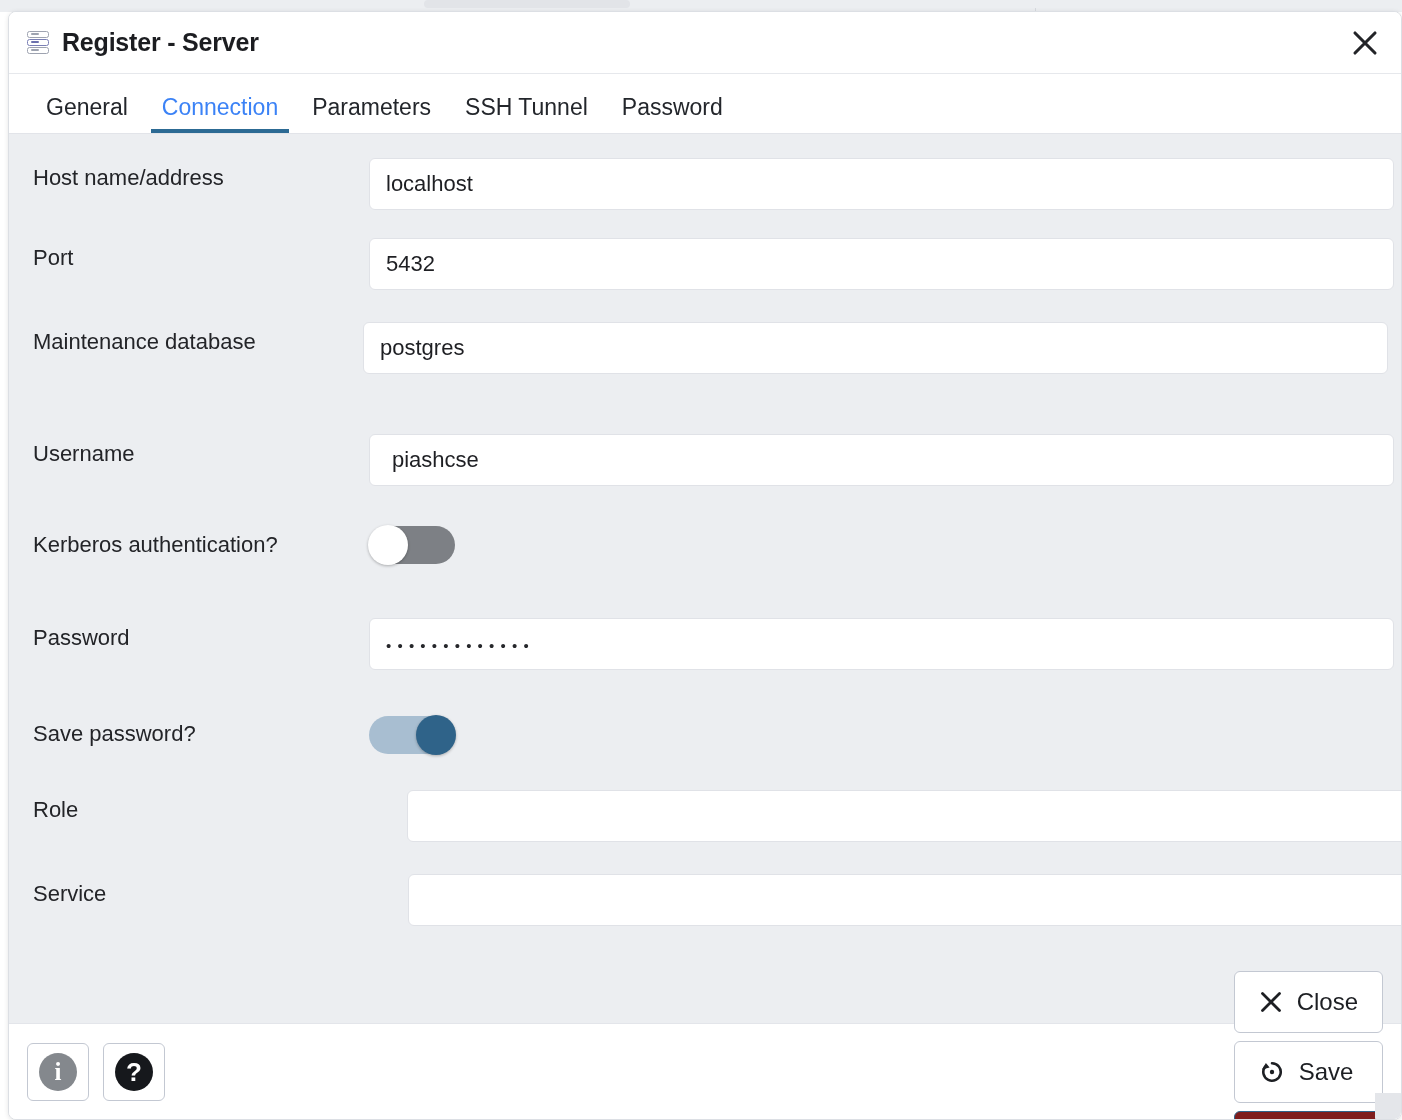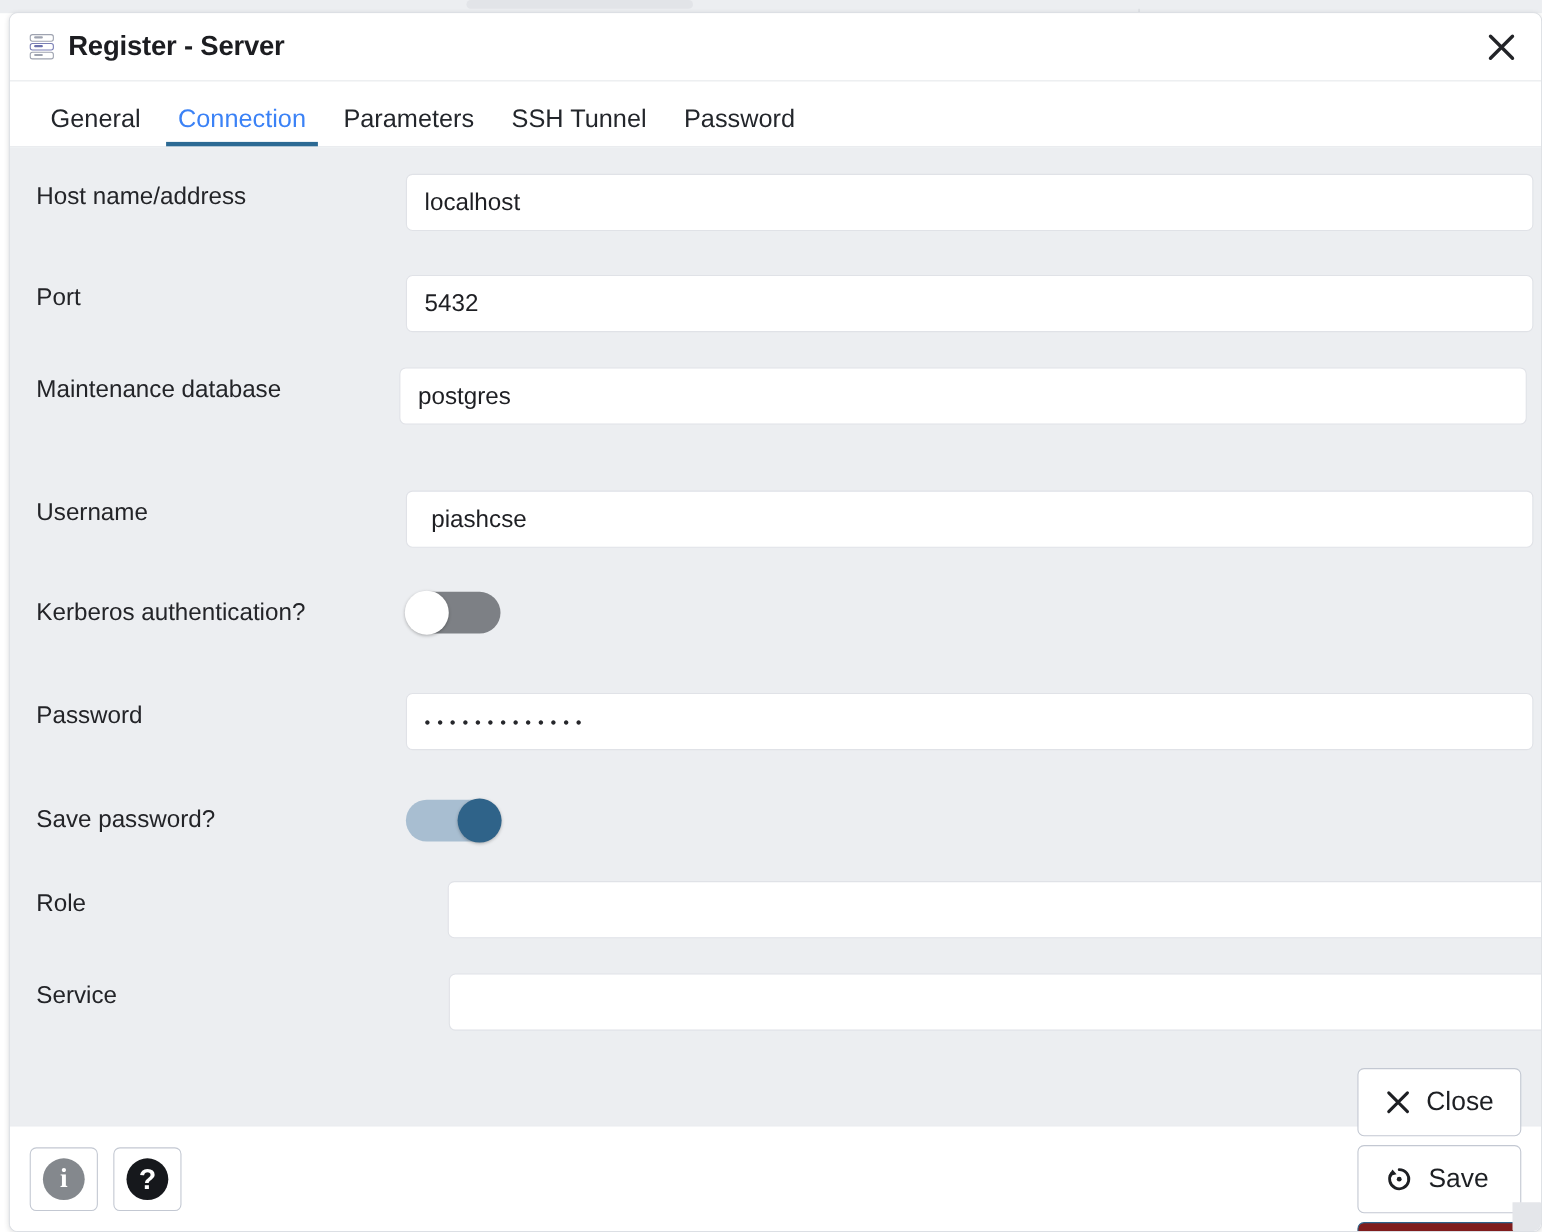--- a/index.html
+++ b/index.html
@@ -310,21 +310,21 @@
 
   <div id="form-body">
 
     <div class="field-row" style="padding-top:24px;">
       <div class="field-label">Host name/address</div>
       <div class="field-control">
         <input class="txt" type="text" value="localhost" style="">
       </div>
     </div>
 
-    <div class="field-row" style="padding-top:40px;">
+    <div class="field-row" style="padding-top:28px;">
       <div class="field-label">Port</div>
       <div class="field-control">
         <input class="txt" type="text" value="5432" style="">
       </div>
     </div>
 
     <div class="field-row" style="padding-top:32px;">
       <div class="field-label two-line" style="width:330px;flex:0 0 330px;">Maintenance database</div>
       <div class="field-control">
         <input class="txt" type="text" value="postgres" style="">
@@ -347,21 +347,21 @@
       </div>
     </div>
 
     <div class="field-row" style="padding-top:53px;">
       <div class="field-label">Password</div>
       <div class="field-control">
         <input class="txt pwd" type="text" readonly="" value="•••••••••••••" style="">
       </div>
     </div>
 
-    <div class="field-row" style="padding-top:43px;">
+    <div class="field-row" style="padding-top:24px;margin-top:20px;">
       <div class="field-label">Save password?</div>
       <div class="field-control" style="padding-top:2px;">
         <div class="toggle on">
           <div class="knob"></div>
         </div>
       </div>
     </div>
 
     <div class="field-row" style="padding-top:36px;gap:38px;">
       <div class="field-label">Role</div>

